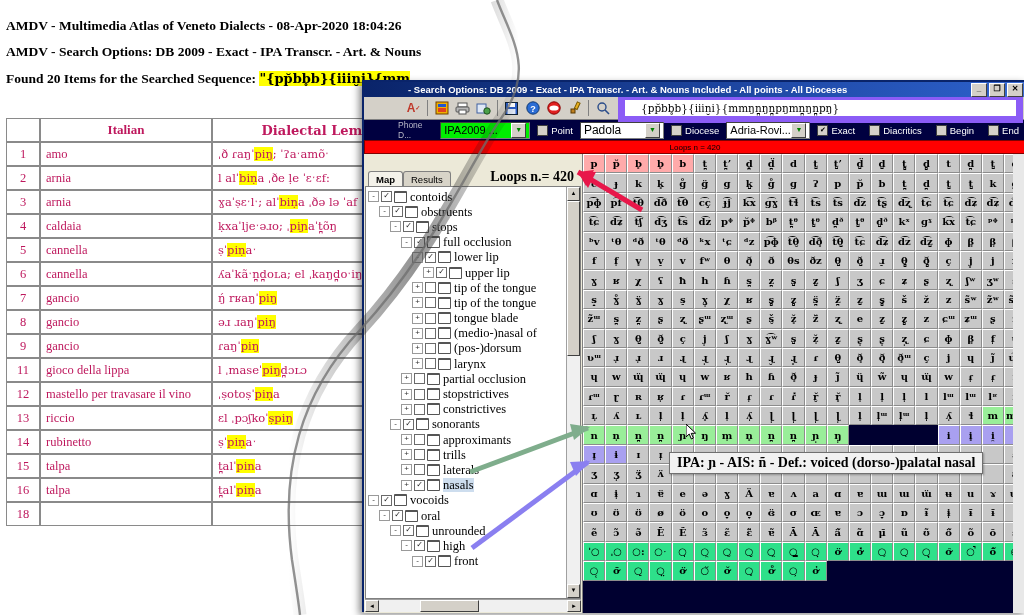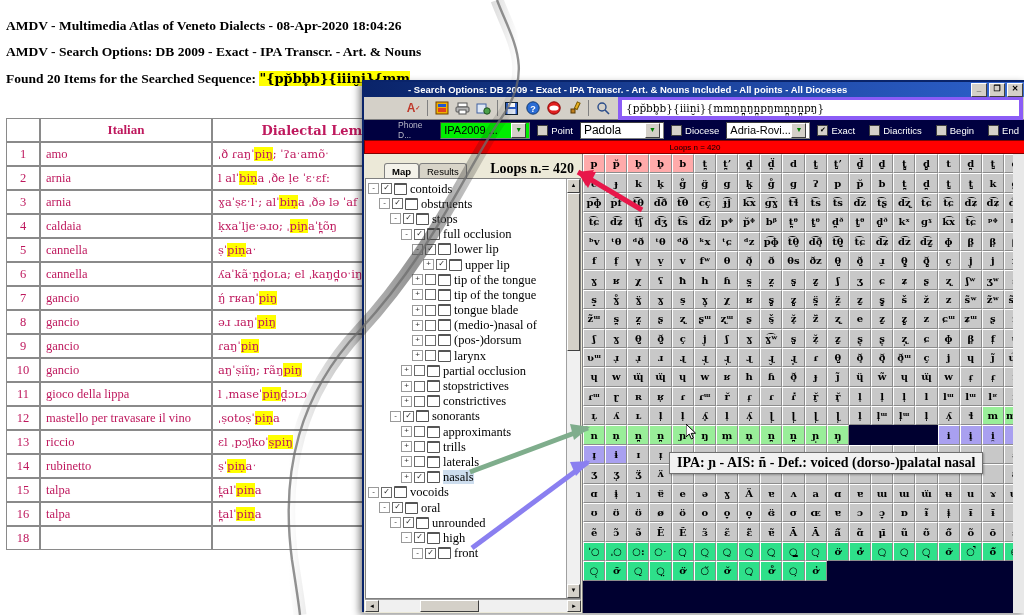--- a/index.html
+++ b/index.html
@@ -66,22 +66,22 @@
     height:22px;background:#d4d0c8;display:flex;align-items:center;
     padding-left:40px;gap:2px;border-bottom:1px solid #808080;
   }
   .tbtn{
     width:19px;height:18px;display:flex;align-items:center;justify-content:center;
     font-size:12px;line-height:1;
   }
   .tsep{width:1px;height:16px;background:#808080;margin:0 2px;}
   .searchbox{
     flex:1;height:16px;margin:0 3px 0 4px;background:#fff;
-    border:4px solid #8b5cf6;
-    display:flex;align-items:center;padding-left:4px;
+    border:7px solid #8b5cf6;
+    display:flex;align-items:center;padding-left:16px;
     font-family:"DejaVu Serif",serif;font-size:10.5px;color:#000;overflow:hidden;
   }
 
   .optbar{
     height:20px;background:#000040;display:flex;align-items:center;
     gap:0px;padding-left:34px;color:#fff;font-size:9.5px;
   }
   .lbl-ph{color:#b8b8c8;font-size:8.5px;margin-right:3px;}
   .combo{
     height:15px;display:flex;align-items:center;background:#fff;
@@ -103,22 +103,22 @@
     height:12px;background:#ff0000;color:#000;font-size:8px;
     display:flex;align-items:center;justify-content:center;
     border:1px solid #800000;
   }
 
   .body-area{display:flex;height:459px;background:#d4d0c8;}
 
   
   .leftpanel{width:218px;background:#ece9d8;display:flex;flex-direction:column;
              border-right:1px solid #808080;}
-  .tabrow{height:24px;display:flex;align-items:flex-end;position:relative;
-          background:#ece9d8;padding-left:20px;}
+  .tabrow{height:32px;display:flex;align-items:flex-end;position:relative;
+          background:#ece9d8;padding-left:4px;}
   .tab{
     height:14px;padding:0 7px;font-size:9.5px;font-family:"Liberation Sans",sans-serif;
     background:#d8d4c8;border:1px solid #808080;border-bottom:none;
     border-radius:3px 3px 0 0;display:flex;align-items:center;color:#000;
   }
   .tab.active{background:#f4f2ea;font-weight:bold;}
   .loops-lbl{
     position:absolute;right:8px;bottom:1px;font-family:"Liberation Serif",serif;
     font-size:14px;font-weight:bold;color:#000;
   }
@@ -245,25 +245,20 @@
         </tr>
         <tr>
           <td class="c-num">8</td>
           <td class="c-ita">gancio</td>
           <td class="c-lem">əɹ ɹaŋˈ<span class="hl">piŋ</span></td>
         </tr>
         <tr>
           <td class="c-num">9</td>
           <td class="c-ita">gancio</td>
           <td class="c-lem">ɾaŋˈ<span class="hl">piŋ</span></td>
-        </tr>
-        <tr>
-          <td class="c-num">10</td>
-          <td class="c-ita">gancio</td>
-          <td class="c-lem">aŋˈṣiĩŋ; rãŋ<span class="hl">piŋ</span></td>
         </tr>
         <tr>
           <td class="c-num">11</td>
           <td class="c-ita">gioco della lippa</td>
           <td class="c-lem">l ˌmaseˈ<span class="hl">piŋ</span>d̪ɔʟɔ</td>
         </tr>
         <tr>
           <td class="c-num">12</td>
           <td class="c-ita">mastello per travasare il vino</td>
           <td class="c-lem">ˌṣotoṣˈ<span class="hl">piṇ</span>a</td>

